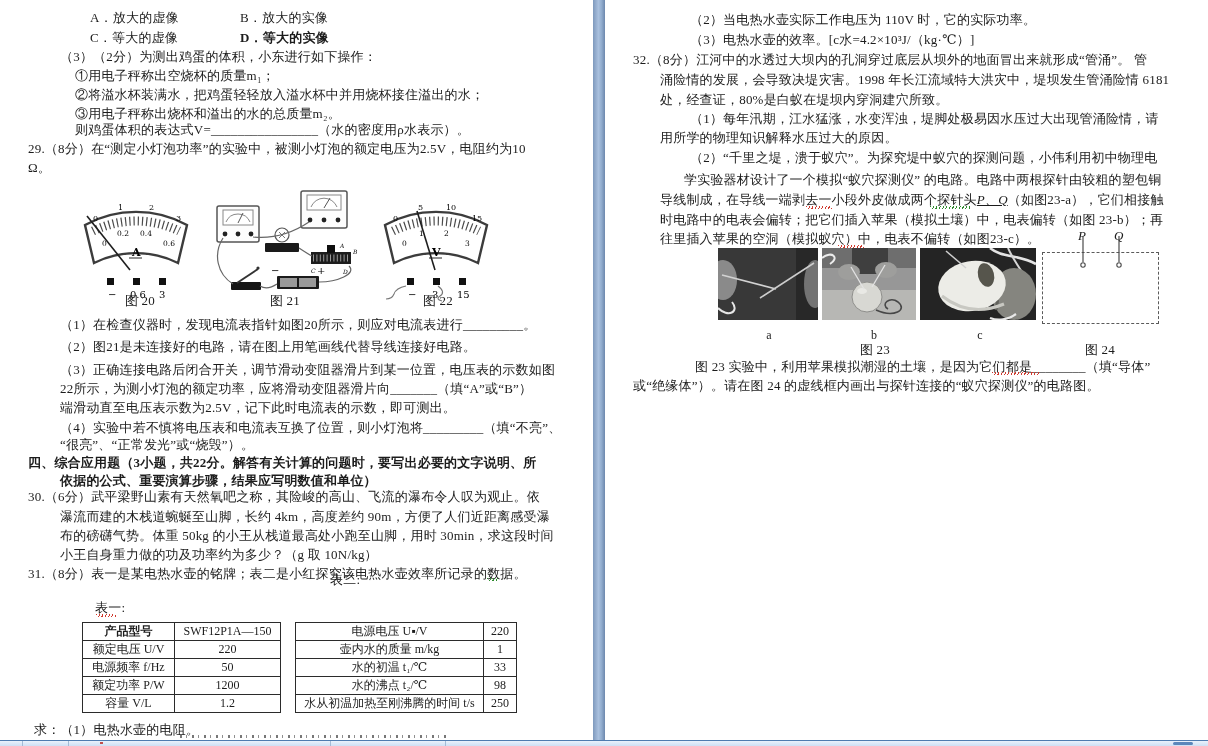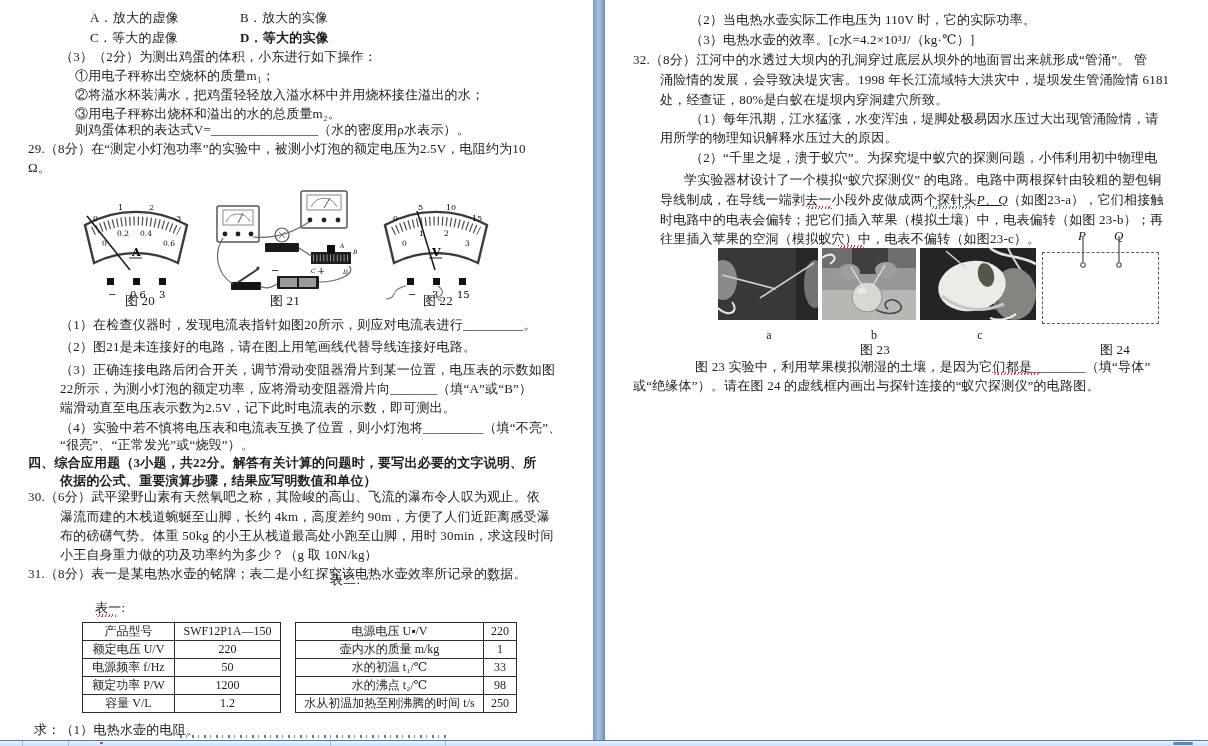--- a/index.html
+++ b/index.html
@@ -177,21 +177,21 @@
     <div class="ln" style="left:60px;top:528px;">布的磅礴气势。体重 50kg 的小王从栈道最高处小跑至山脚，用时 30min，求这段时间</div>
     <div class="ln" style="left:60px;top:547px;">小王自身重力做的功及功率约为多少？（g 取 10N/kg）</div>
     <div class="ln" style="left:28px;top:566px;">31.（8分）表一是某电热水壶的铭牌；表二是小红探究该电热水壶效率所记录的数据。</div>
 
     <div class="ln" style="left:95px;top:600px;">表一:</div>
     <div class="ln" style="left:330px;top:572px;">表二:</div>
 
     <table class="nameplate" style="left:82px;top:622px;">
       <tbody>
           <tr>
-            <td style="width:85px;">产品型号</td>
+            <td style="width:85px;font-weight:bold;">产品型号</td>
             <td style="width:99px;">SWF12P1A—150</td>
           </tr>
       <tr>
             <td>额定电压 U/V</td>
             <td>220</td>
           </tr>
       <tr>
             <td>电源频率 f/Hz</td>
             <td>50</td>
           </tr>
@@ -305,21 +305,21 @@
     <line x1="41" y1="0" x2="41" y2="26" stroke="#4a4a4a" stroke-width="1.2"></line>
     <line x1="77" y1="0" x2="77" y2="26" stroke="#4a4a4a" stroke-width="1.2"></line>
     <circle cx="41" cy="29" r="2.2" fill="#fff" stroke="#4a4a4a" stroke-width="1.1"></circle>
     <circle cx="77" cy="29" r="2.2" fill="#fff" stroke="#4a4a4a" stroke-width="1.1"></circle>
   </svg>
 
   <div class="ln photo-label" style="left:763px;top:327px;width:12px;text-align:center;">a</div>
   <div class="ln photo-label" style="left:868px;top:327px;width:12px;text-align:center;">b</div>
   <div class="ln photo-label" style="left:974px;top:327px;width:12px;text-align:center;">c</div>
   <div class="ln cap" style="left:845px;top:342px;width:60px;text-align:center;">图 23</div>
-  <div class="ln cap" style="left:1070px;top:342px;width:60px;text-align:right;">图 24</div>
+  <div class="ln cap" style="left:1070px;top:342px;width:60px;text-align:center;">图 24</div>
 
   <div class="ln" style="left:695px;top:359px;">图 23 实验中，利用苹果模拟潮湿的土壤，是因为它们都是________（填“导体”</div>
   <div class="ln" style="left:633px;top:378px;">或“绝缘体”）。请在图 24 的虚线框内画出与探针连接的“蚁穴探测仪”的电路图。</div>
 
   <div class="squig red" style="left:806px;top:206px;width:26px;"></div>
   <div class="squig green" style="left:930px;top:206px;width:40px;"></div>
   <div class="squig red" style="left:838px;top:245px;width:26px;"></div>
   <div class="squig red" style="left:992px;top:372px;width:48px;"></div>
 
   <div class="footer-frag"></div>

